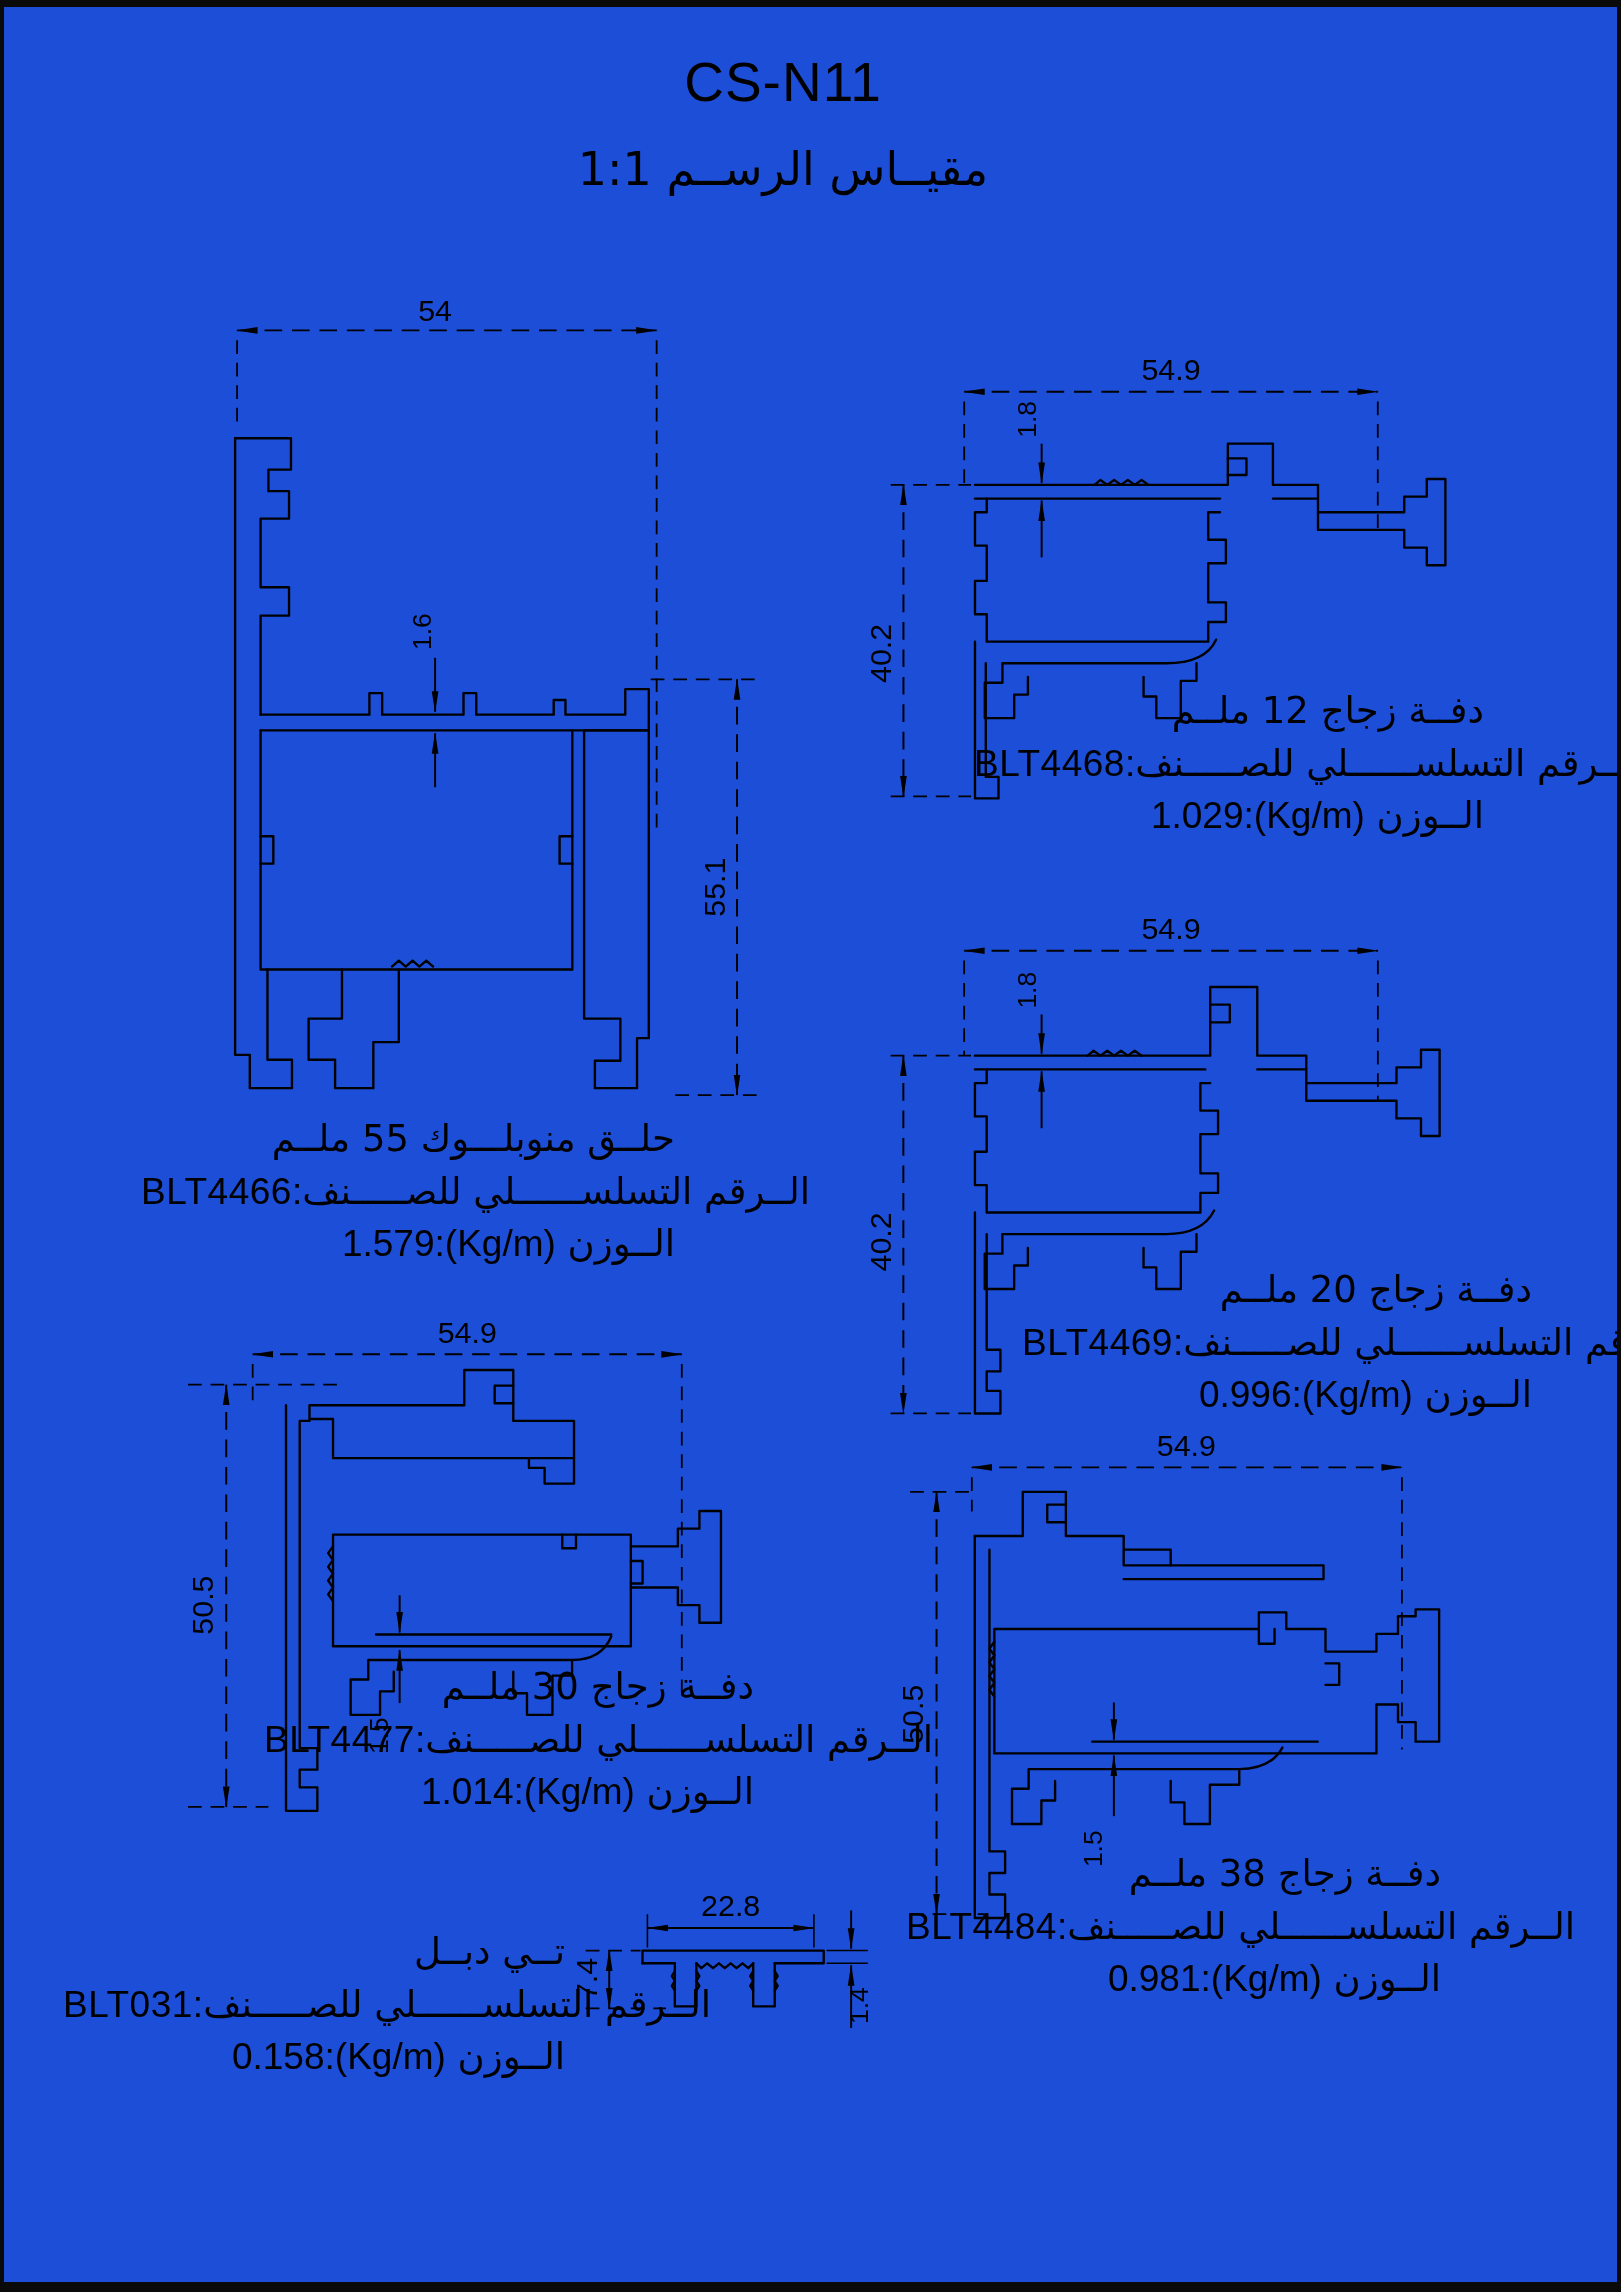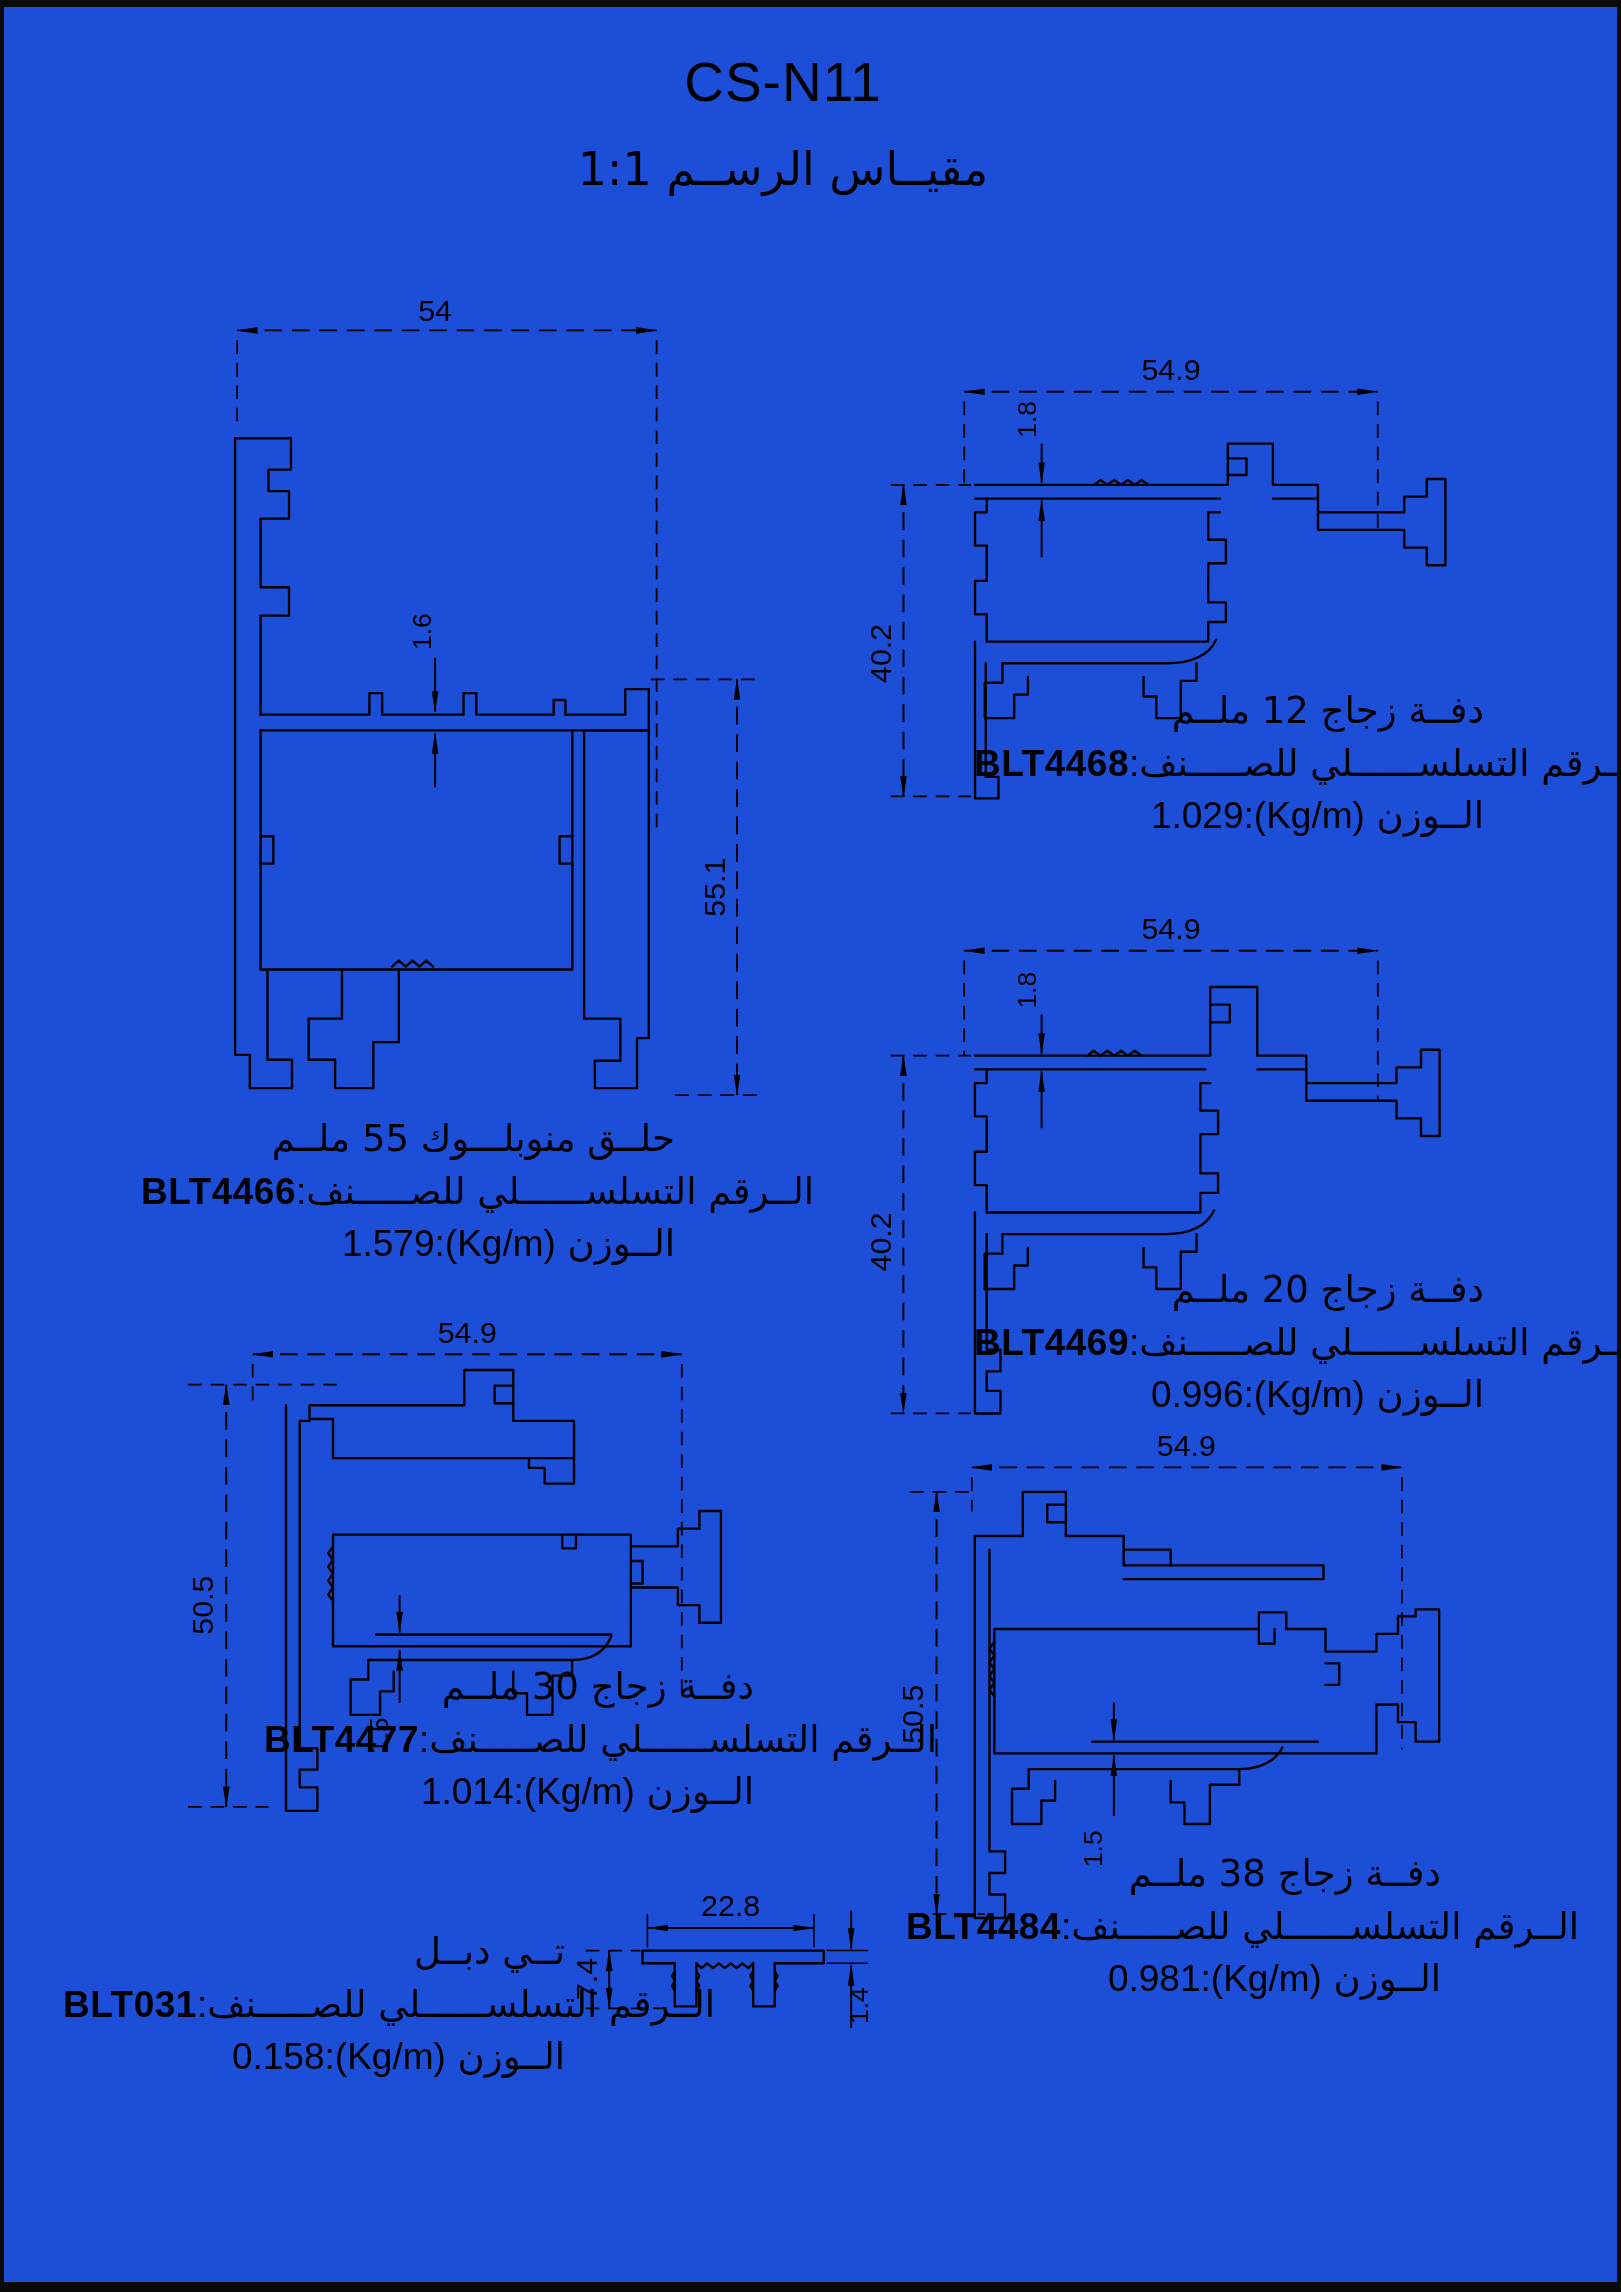--- a/index.html
+++ b/index.html
@@ -30,21 +30,21 @@
   .prof{fill:none;stroke:#000;stroke-width:2.4;stroke-linejoin:round;stroke-linecap:round;}
   .dim{stroke:#000;stroke-width:2;fill:none;stroke-dasharray:18 10;}
   .sd{stroke:#000;stroke-width:2;fill:none;}
   .ext{stroke:#000;stroke-width:1.8;fill:none;stroke-dasharray:14 9;}
   .exs{stroke:#000;stroke-width:1.6;fill:none;}
   .dt{font-family:"Liberation Sans",sans-serif;font-size:31px;fill:#000;}
   .dts{font-family:"Liberation Sans",sans-serif;font-size:27px;fill:#000;}
   .lbl{position:absolute;text-align:right;font-size:37px;line-height:1.42;white-space:nowrap;}
   .lbl .ar, .lbl .l1{font-family:"DejaVu Sans","Liberation Sans",sans-serif;}
   .lbl .l2,.lbl .l3{direction:ltr;}
-  .lbl b{font-weight:700;letter-spacing:0.5px;}
+  .lbl b{font-weight:400;letter-spacing:0.5px;}
   .lbl .sp{margin-left:11.8px;}
 </style>
 </head>
 <body>
 
 <div class="page">
 
   <svg width="0" height="0" style="left:0;top:0">
     <defs>
       <marker id="arr" viewBox="0 0 20 8" refX="19" refY="4" markerWidth="22" markerHeight="9" orient="auto-start-reverse" markerUnits="userSpaceOnUse">
@@ -193,21 +193,21 @@
     <div class="l2"><b>BLT4466</b><span>:</span><span class="ar">الــرقم التسلســــــلي للصـــــنف</span></div>
     <div class="l3"><span>1.579</span><span>:</span><span>(Kg/m)</span><span class="ar sp">الــوزن</span></div>
   </div>
 
   <div class="lbl" style="left:970px;top:678px;width:510px;">
     <div class="l1" dir="rtl">دفــة زجاج 12 ملــم</div>
     <div class="l2"><b>BLT4468</b><span>:</span><span class="ar">الــرقم التسلســــــلي للصـــــنف</span></div>
     <div class="l3"><span>1.029</span><span>:</span><span>(Kg/m)</span><span class="ar sp">الــوزن</span></div>
   </div>
 
-  <div class="lbl" style="left:970px;top:1257px;width:510px;">
+  <div class="lbl" style="left:970px;top:1257px;width:510px;padding-left:48px;">
     <div class="l1" dir="rtl">دفــة زجاج 20 ملــم</div>
     <div class="l2"><b>BLT4469</b><span>:</span><span class="ar">الــرقم التسلســــــلي للصـــــنف</span></div>
     <div class="l3"><span>0.996</span><span>:</span><span>(Kg/m)</span><span class="ar sp">الــوزن</span></div>
   </div>
 
   <div class="lbl" style="left:260px;top:1654px;width:490px;">
     <div class="l1" dir="rtl">دفــة زجاج 30 ملــم</div>
     <div class="l2"><b>BLT4477</b><span>:</span><span class="ar">الــرقم التسلســــــلي للصـــــنف</span></div>
     <div class="l3"><span>1.014</span><span>:</span><span>(Kg/m)</span><span class="ar sp">الــوزن</span></div>
   </div>

